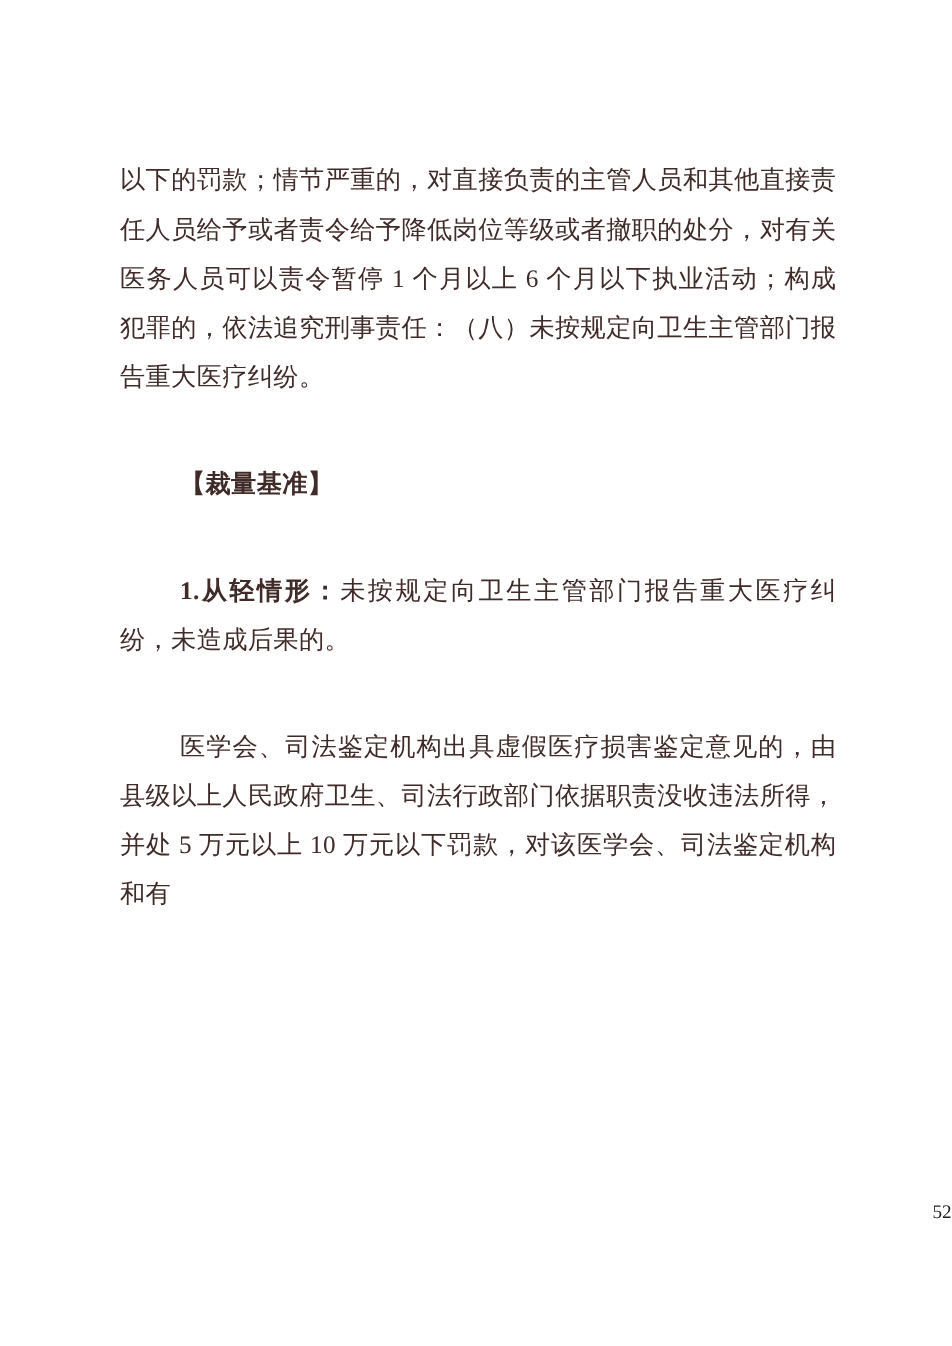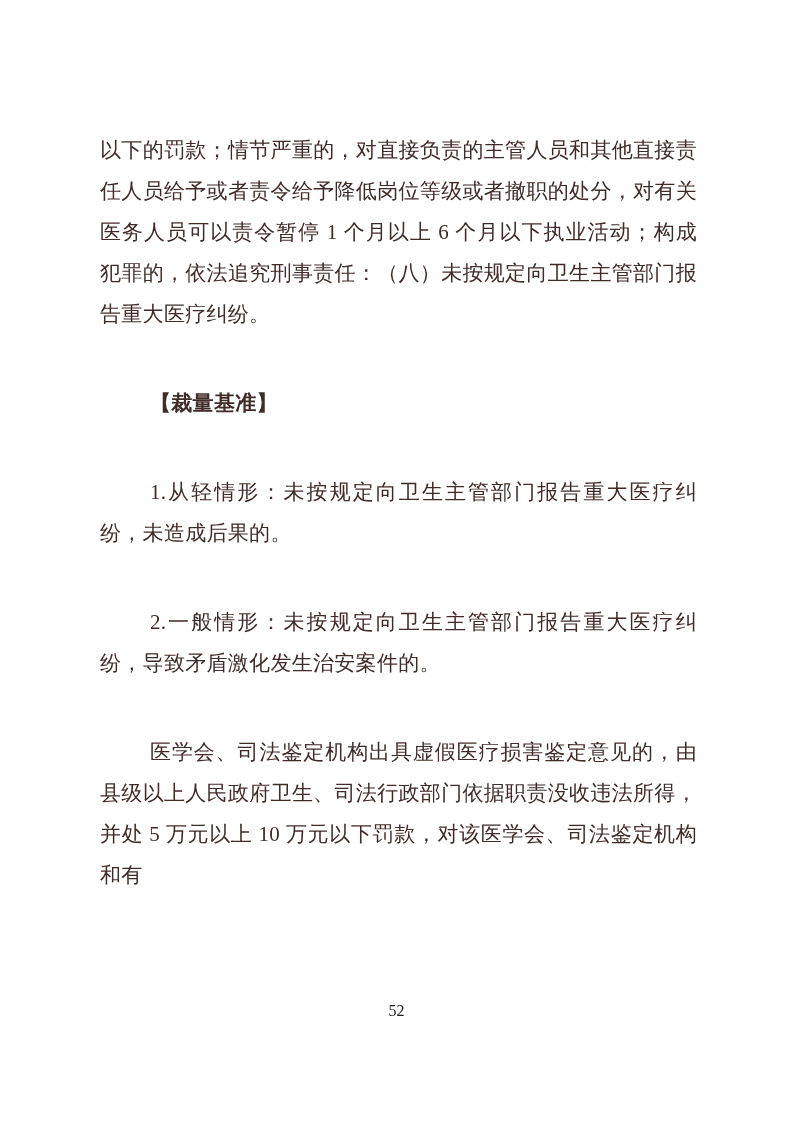--- a/index.html
+++ b/index.html
@@ -33,52 +33,51 @@
     padding: 0;
   }
   .indent {
     text-indent: 50px;
     margin-top: 48px;
   }
   .bold {
     font-weight: bold;
   }
   .lead {
-    font-weight: normal;
+    font-weight: bold;
   }
   .basis-ref {
     margin-left: 0.85em;
     font-weight: bold;
   }
   .page-number {
     position: absolute;
     top: 1000px;
     left: 0;
     width: 100%;
-    text-align: center;
+    text-align: right;
     font-size: 16px;
     line-height: 22px;
     color: #1c1c1c;
     font-family: "Liberation Serif", "DejaVu Serif", serif;
   }
 </style>
 </head>
 <body>
 
 <div class="page">
   <div class="content">
 
     <p class="para"><span>以下的罚款；情节严重的，对直接负责的主管人员和其他直接责任人员给予或者责令给予降低岗位等级或者撤职的处分，对有关医务人员可以责令暂停 1 个月以上 6 个月以下执业活动；构成犯罪的，依法追究刑事责任：（八）未按规定向卫生主管部门报告重大医疗纠纷。</span></p>
 
     <p class="para indent bold"><span>【裁量基准】</span></p>
 
     <p class="para indent"><span class="lead">1.从轻情形：</span><span>未按规定向卫生主管部门报告重大医疗纠纷，未造成后果的。</span></p>
 
 
-    <p class="para indent"><span class="lead">2.一般情形：</span><span>未按规定向卫生主管部门报告重大医疗纠纷，导致矛盾激化发生治安案件的。</span></p>
 
 
 
 
 
 
     <p class="para indent"><span>医学会、司法鉴定机构出具虚假医疗损害鉴定意见的，由县级以上人民政府卫生、司法行政部门依据职责没收违法所得，并处 5 万元以上 10 万元以下罚款，对该医学会、司法鉴定机构和有</span></p>
 
   </div>
 

